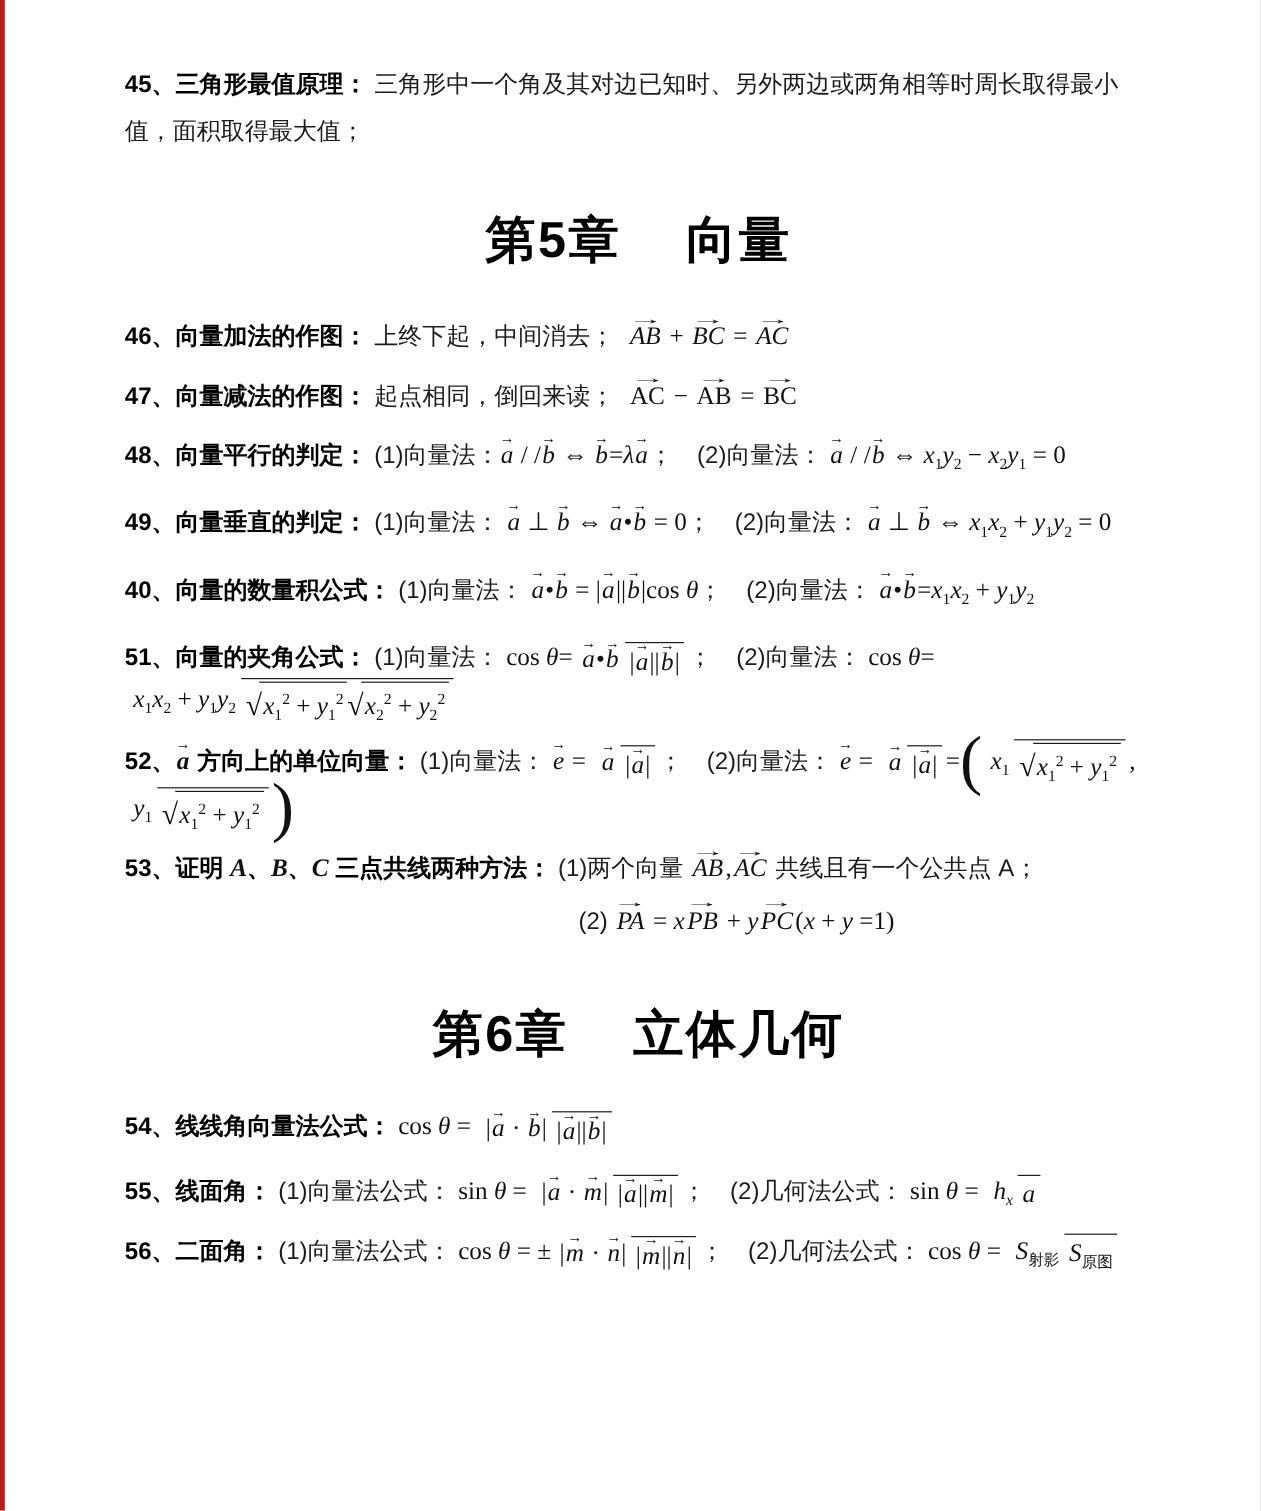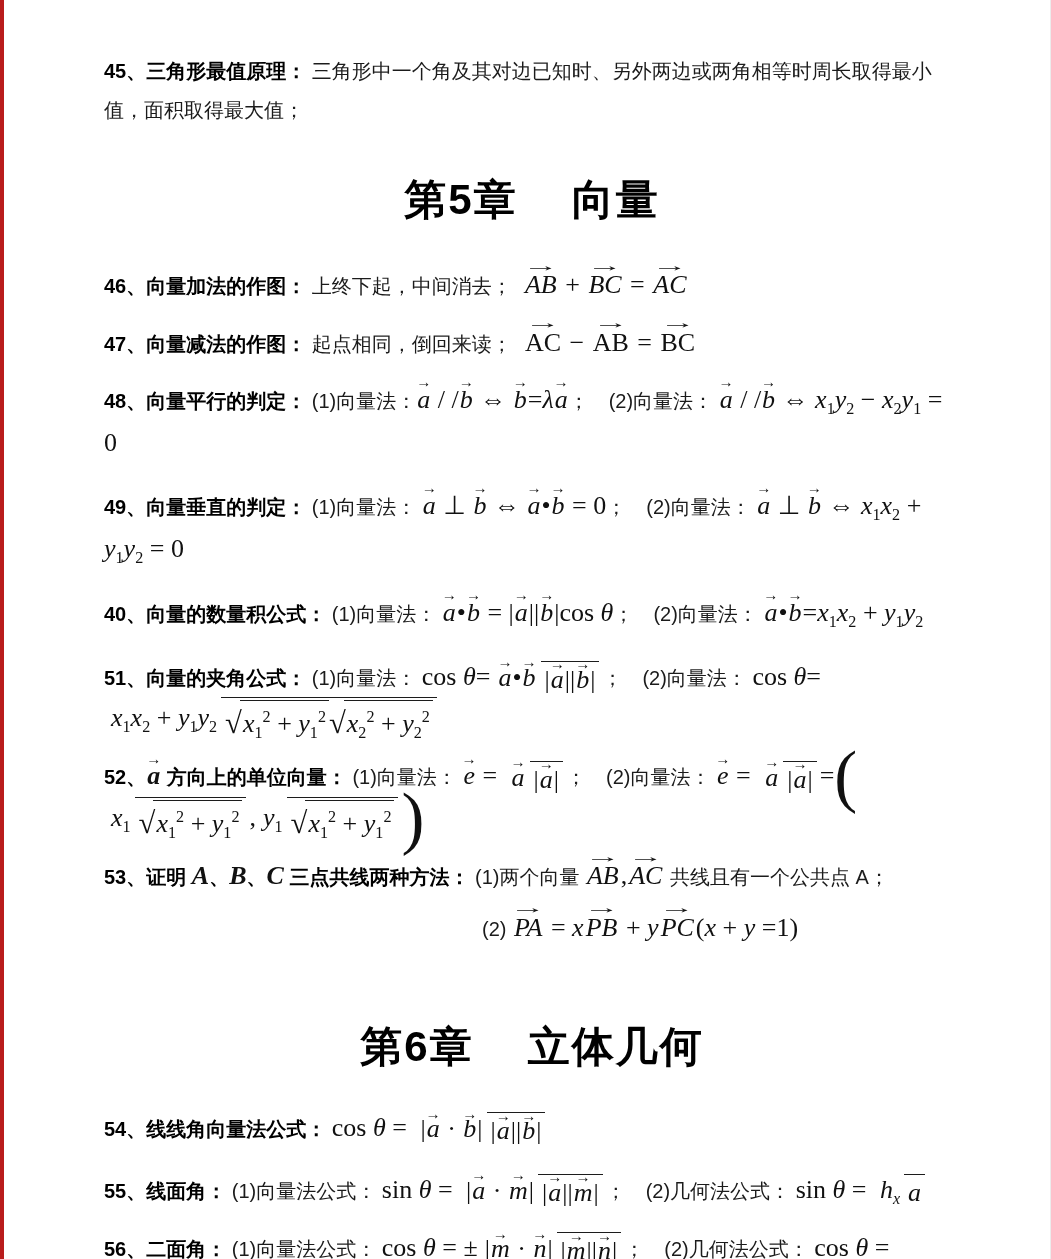--- a/index.html
+++ b/index.html
@@ -8,23 +8,23 @@
     padding:52px 90px 0 100px;background:#fff;
     border-left:4px solid #b91c1c;border-right:1px solid #ececec;
     font-family:"Liberation Sans",sans-serif;color:#1b1b1b;overflow:hidden;
   }
   .item{font-size:20px;line-height:1.6;margin:0 0 16px 0;}
   .lbl{font-weight:700;color:#000;}
   .p45{line-height:1.95;margin-bottom:34px;}
   .chapter{font-size:42px;font-weight:700;color:#000;text-align:center;
     margin:42px 0 36px 0;letter-spacing:2px;}
   .chapter .gap{display:inline-block;width:54px;}
-  .c6{margin-top:71px;margin-bottom:32px;}
+  .c6{margin-top:50px;margin-bottom:32px;}
   
-  .m{font-family:"Liberation Serif",serif;font-size:26px;color:#111;}
+  .m{font-family:"Liberation Serif",serif;font-size:21px;color:#111;}
   .it{font-style:italic;}
   .v{font-style:italic;display:inline-block;position:relative;padding:0 1px;}
   .v::after{content:'→';position:absolute;left:50%;top:-0.58em;transform:translateX(-50%);
     font-size:0.58em;font-style:normal;}
   .vv{font-style:italic;display:inline-block;position:relative;padding:0 2px;}
   .vv::after{content:'→';position:absolute;left:50%;top:-0.66em;transform:translateX(-50%) scaleX(2.3);
     font-size:0.6em;font-style:normal;}
   .rm{font-style:normal;}
   .frac{display:inline-flex;flex-direction:row;align-items:center;vertical-align:middle;
     text-align:center;margin:0 3px;line-height:1.25;}

